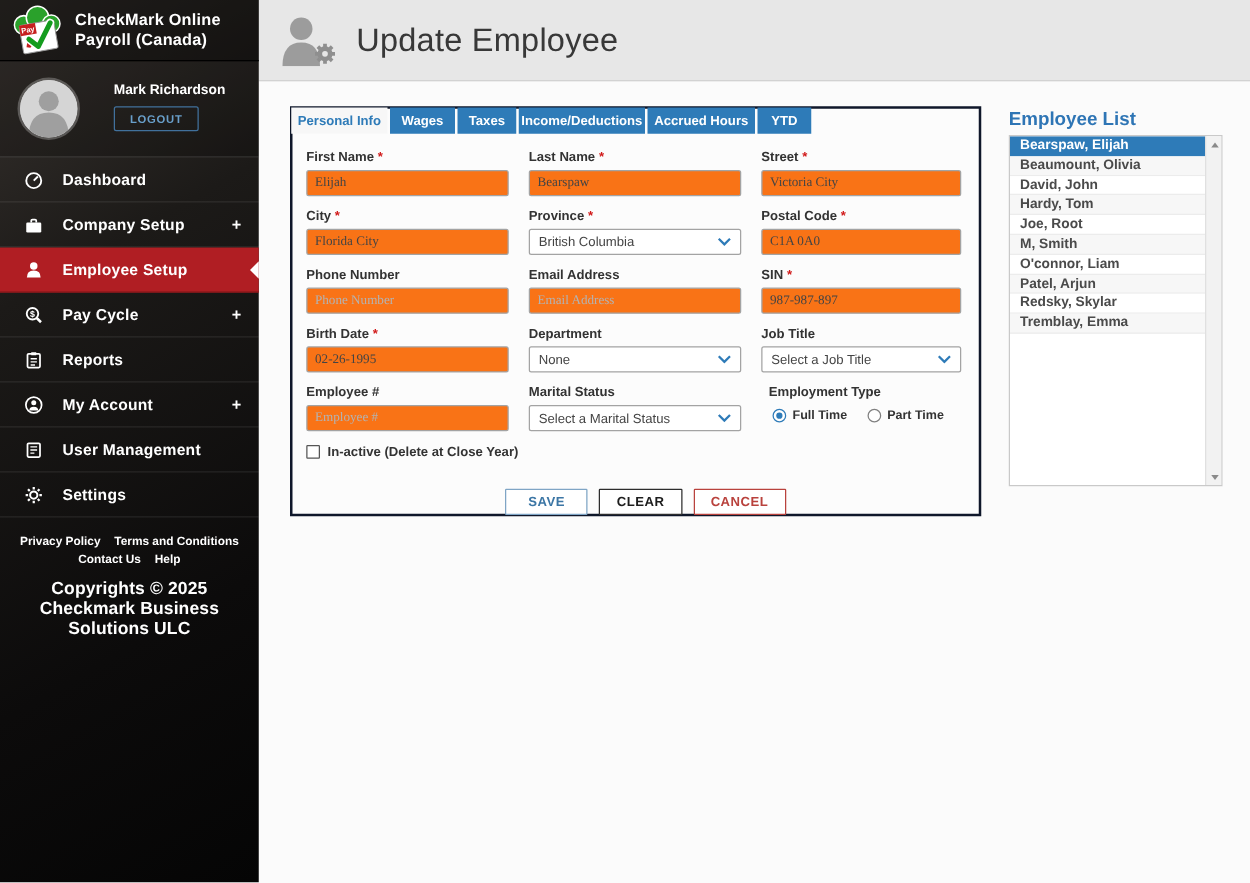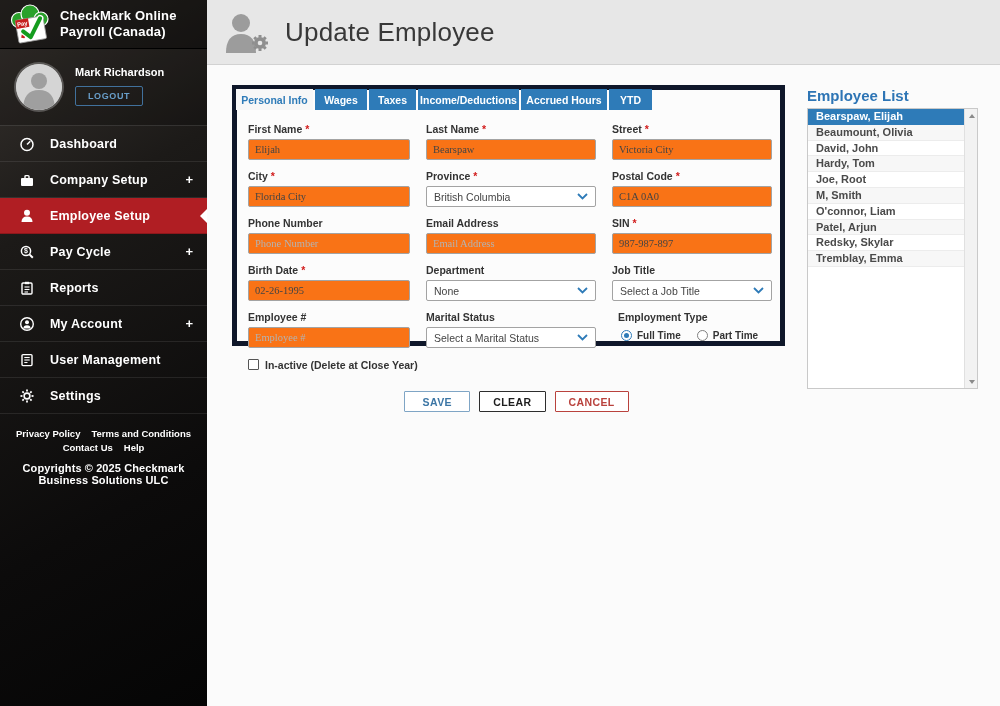--- a/index.html
+++ b/index.html
@@ -8,21 +8,21 @@
   body { position:relative; }
 
   
   .sidebar { position:absolute; left:0; top:0; width:207px; height:706px;
     background:linear-gradient(150deg,#3a3531 0%,#1c1a18 30%,#0c0b0b 70%,#050505 100%);
     color:#fff; z-index:5; }
   .logo-row { display:flex; align-items:center; height:49px; padding:4px 8px;
     background:rgba(0,0,0,.45); border-bottom:1px solid #000; }
   .brand { font-size:13px; font-weight:bold; line-height:1.2; margin-left:6px; letter-spacing:.2px; }
   .user-row { display:flex; align-items:flex-start; padding:15px 10px 15px 16px;
-    border-bottom:1px solid rgba(255,255,255,.12); background:rgba(0,0,0,.18); }
+    border-bottom:1px solid rgba(255,255,255,.12); background:rgba(0,0,0,.18);gap:16px; }
   .avatar { width:46px; height:46px; border-radius:50%; background:#d5d5d5; overflow:hidden;
     flex:none; box-shadow:0 0 0 2px rgba(255,255,255,.25); }
   .user-meta { margin-left:13px; padding-top:2px; }
   .user-name { font-size:11px; font-weight:bold; margin-bottom:7px; }
   .logout-btn { background:transparent; border:1px solid #41719c; color:#699fca;
     font-size:9px; font-weight:bold; letter-spacing:.6px; padding:4px 12px; border-radius:2px;
     font-family:inherit; cursor:pointer; }
   .nav-item { position:relative; display:flex; align-items:center; height:36px;
     padding:0 14px 0 19px; border-bottom:1px solid rgba(255,255,255,.09);
     font-size:12.5px; font-weight:bold; cursor:pointer; }
@@ -30,31 +30,31 @@
   .nav-item .lbl { flex:1; margin-left:9px; letter-spacing:.2px; }
   .nav-item .plus { font-size:13px; font-weight:bold; color:#fff; }
   .nav-item.active { background:#b01e23; border-bottom-color:#8d171b; }
   .nav-item.active::after { content:""; position:absolute; right:0; top:50%; margin-top:-7px;
     width:0; height:0; border-top:7px solid transparent; border-bottom:7px solid transparent;
     border-right:7px solid #ffffff; }
   .side-footer { padding:14px 4px 0 4px; text-align:center; }
   .flinks { display:flex; flex-wrap:wrap; justify-content:center; column-gap:11px; row-gap:3px;
     font-size:9.5px; font-weight:bold; }
   .flinks span { cursor:pointer; }
-  .copyright { margin-top:9px; font-size:11px; font-weight:bold; letter-spacing:.1px; }
+  .copyright { margin-top:9px; font-size:14px; font-weight:bold; letter-spacing:.1px; }
 
   
   .topbar { position:absolute; left:207px; top:0; width:793px; height:65px;
     background:#e7e7e7; border-bottom:1px solid #d2d2d2; display:flex; align-items:center;
     padding-left:17px; }
   .page-title { font-size:26px; color:#383838; margin-left:15px; letter-spacing:.2px; }
 
   
-  .card { position:absolute; left:232px; top:85px; width:553px; height:261px;
-    background:#fcfcfc; border:5px solid #0f172a; }
+  .card { position:absolute; left:232px; top:85px; width:553px; height:328px;
+    background:#fcfcfc; border:2px solid #0f172a; }
   .tabs { display:flex; height:21px; margin:-1px 0 0 -1px; }
   .tab { background:#2e7bb8; color:#fff; font-size:10.5px; font-weight:bold;
     display:flex; align-items:center; justify-content:center; margin-right:2px;
     cursor:pointer; flex:none; }
   .tab:nth-child(1){ width:77px; } .tab:nth-child(2){ width:52px; }
   .tab:nth-child(3){ width:47px; } .tab:nth-child(4){ width:101px; }
   .tab:nth-child(5){ width:86px; } .tab:nth-child(6){ width:43px; }
   .tab.active { background:#f7f7f7; color:#2e7bb8; }
   .form-grid { display:grid; grid-template-columns:162px 170px 160px;
     column-gap:16px; row-gap:10px; padding:13px 11px 0 11px; }

